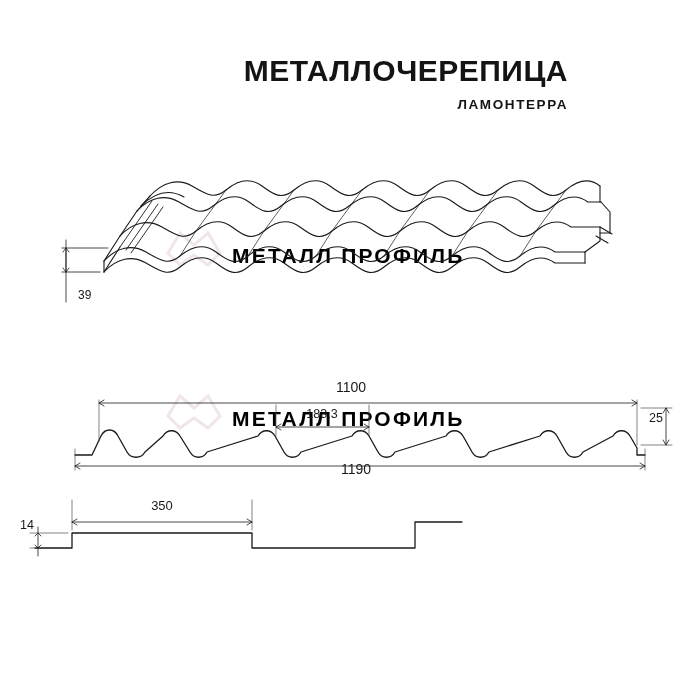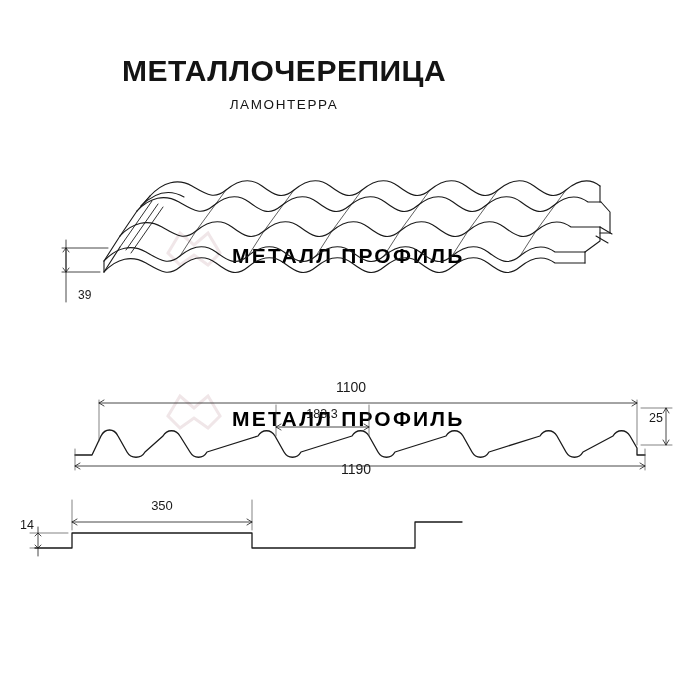--- a/index.html
+++ b/index.html
@@ -15,35 +15,35 @@
     position: relative;
     overflow: hidden;
   }
   .page {
     position: absolute;
     inset: 0;
   }
   .title-block {
     position: absolute;
     top: 54px;
-    left: 8px;
+    left: 16px;
     width: 552px;
-    text-align: center;
+    text-align: right;
   }
   .main-title {
     font-size: 30px;
     font-weight: bold;
     letter-spacing: 0.5px;
     color: #141414;
     line-height: 1.1;
   }
   .sub-title {
     margin-top: 10px;
     font-size: 13.5px;
-    font-weight: normal;
+    font-weight: bold;
     letter-spacing: 1.6px;
     color: #141414;
   }
   .drawing {
     position: absolute;
     top: 0;
     left: 0;
   }
   .wm-text {
     font-size: 21px;

